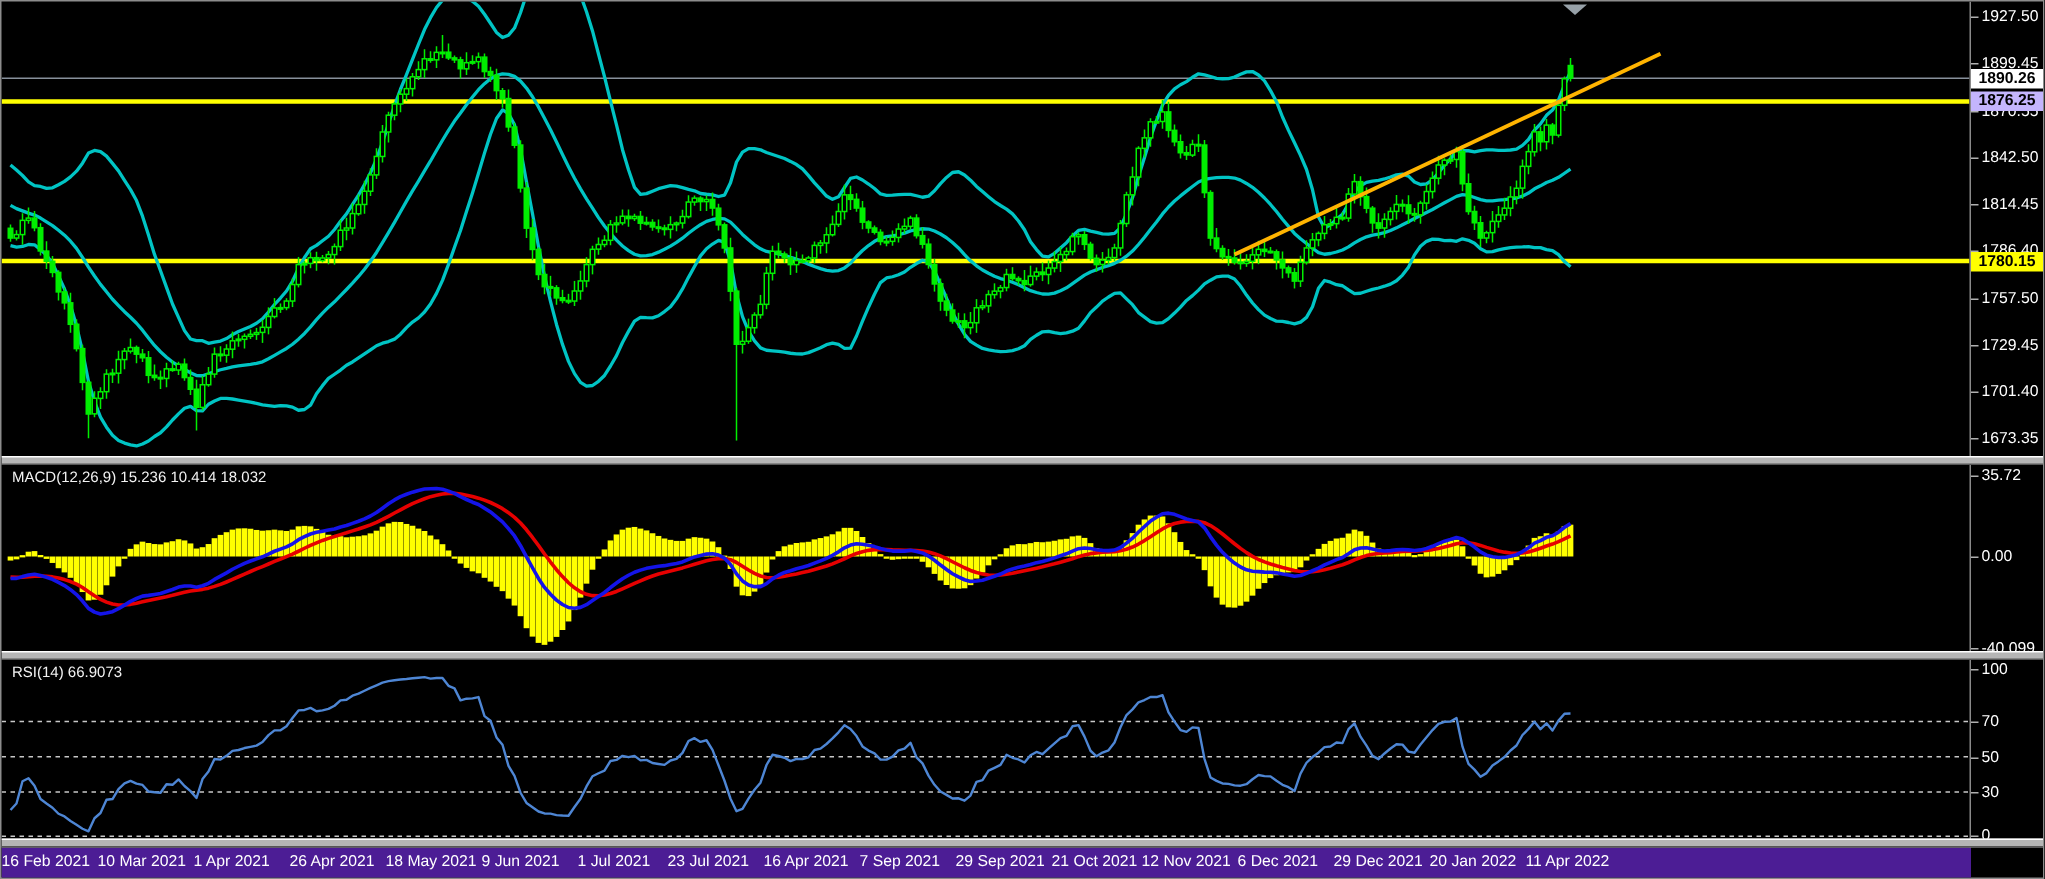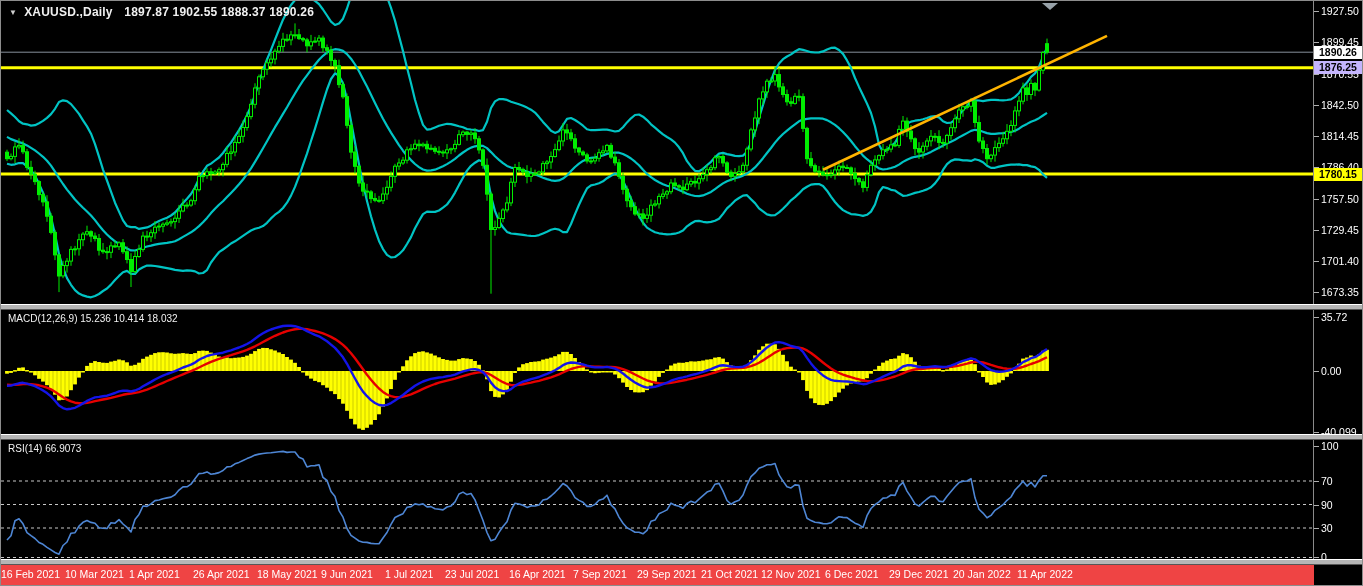--- a/index.html
+++ b/index.html
@@ -11,21 +11,21 @@
   .title .dd{display:inline-block;font-size:8px;color:#cfcfcf;margin-right:7px;vertical-align:1px;cursor:pointer;}
   .panel-label{position:absolute;left:7px;color:#f2f2f2;font-size:10px;white-space:nowrap;z-index:30;}
   .sep{position:absolute;left:0;width:1363px;height:6px;background:#b5b5b5;
        border-top:1px solid #ffffff;border-bottom:1px solid #565656;box-sizing:border-box;z-index:40;cursor:row-resize;}
   .vaxis-line{position:absolute;top:0;width:1px;height:564px;background:#8a8a8a;z-index:25;}
   .axis-col{position:absolute;left:1313px;top:0;width:50px;height:564px;z-index:26;cursor:ns-resize;}
   .tick-lab{position:absolute;left:7px;color:#fff;font-size:10.5px;line-height:12px;height:12px;white-space:nowrap;}
   .tick-mark{position:absolute;left:0;width:5px;height:1px;background:#b0b0b0;}
   .price-box{position:absolute;left:0;width:50px;height:13px;color:#000;font-size:10.5px;font-weight:700;
              line-height:13px;padding-left:5px;box-sizing:border-box;white-space:nowrap;}
-  .dates{position:absolute;left:0;top:564px;width:1313px;height:21px;background:#ef4444;z-index:26;cursor:ew-resize;}
+  .dates{position:absolute;left:0;top:564px;width:1313px;height:21px;background:#4c1d95;z-index:26;cursor:ew-resize;}
   .date-lab{position:absolute;top:3px;color:#fff;font-size:10.5px;white-space:nowrap;}
 </style>
 </head>
 <body>
 
 <div class="win">
 
   <svg id="main-svg" class="plot" style="top:0" width="1312" height="303" viewBox="0 0 1312 303">
       <line x1="0" x2="1312" y1="51.2" y2="51.2" stroke="#87909b" stroke-width="1"></line>
       <line x1="0" x2="1312" y1="66.7" y2="66.7" stroke="#ffff00" stroke-width="3"></line>
@@ -554,24 +554,20 @@
         <rect x="1036.5" y="69.2" width="3" height="19.9" fill="#000" stroke="#00ee00" stroke-width="1"></rect>
         <line x1="1042" x2="1042" y1="50" y2="73" stroke="#00ee00" stroke-width="1"></line>
         <rect x="1040.5" y="51.5" width="3" height="17.7" fill="#000" stroke="#00ee00" stroke-width="1"></rect>
         <line x1="1046" x2="1046" y1="37.6" y2="53.3" stroke="#00ee00" stroke-width="1"></line>
         <rect x="1044.5" y="42.7" width="3" height="8.4" fill="#00ee00" stroke="#00ee00" stroke-width="1"></rect>
       </g>
       <line x1="822" y1="168.7" x2="1106" y2="34.9" stroke="#ffb400" stroke-width="2.6"></line>
       <polygon points="1041,2 1057,2 1049,9" fill="#97a1a8"></polygon>
     </svg>
 
-  <div class="title">
-    <span class="dd">▼</span><span>XAUUSD.,Daily</span>
-    <span style="margin-left:8px;">1897.87 1902.55 1888.37 1890.26</span>
-  </div>
 
   <div class="sep" style="top:303px"></div>
 
   <svg id="macd-svg" class="plot" style="top:309px" width="1312" height="124" viewBox="0 0 1312 124">
       <g>
         <rect x="4.1" y="61" width="3.8" height="2.7" fill="#ffff00"></rect>
         <rect x="8.1" y="61" width="3.8" height="1.9" fill="#ffff00"></rect>
         <rect x="12.1" y="60.1" width="3.8" height="1.5" fill="#ffff00"></rect>
         <rect x="16.1" y="57.8" width="3.8" height="3.2" fill="#ffff00"></rect>
         <rect x="20.1" y="57.4" width="3.8" height="3.6" fill="#ffff00"></rect>
@@ -876,21 +872,21 @@
       <div class="tick-lab" style="top: 310px;">35.72</div>
       <div class="tick-mark" style="top: 370px;"></div>
       <div class="tick-lab" style="top: 364px;">0.00</div>
       <div class="tick-mark" style="top: 431px;"></div>
       <div class="tick-lab" style="top: 425px;">-40.099</div>
       <div class="tick-mark" style="top: 445px;"></div>
       <div class="tick-lab" style="top: 439px;">100</div>
       <div class="tick-mark" style="top: 480px;"></div>
       <div class="tick-lab" style="top: 474px;">70</div>
       <div class="tick-mark" style="top: 504px;"></div>
-      <div class="tick-lab" style="top: 498px;">90</div>
+      <div class="tick-lab" style="top: 498px;">50</div>
       <div class="tick-mark" style="top: 527px;"></div>
       <div class="tick-lab" style="top: 521px;">30</div>
       <div class="tick-mark" style="top: 556px;"></div>
       <div class="tick-lab" style="top: 550px;">0</div>
       <div class="price-box" style="top: 60px; background: #c4b5fd;">1876.25</div>
       <div class="price-box" style="top: 167px; background: rgb(255, 255, 0);">1780.15</div>
       <div class="price-box" style="top: 45px; background: rgb(255, 255, 255);">1890.26</div>
     </div>
   <div class="dates" id="date-axis">
       <div class="date-lab" style="left: 0px;">16 Feb 2021</div>

